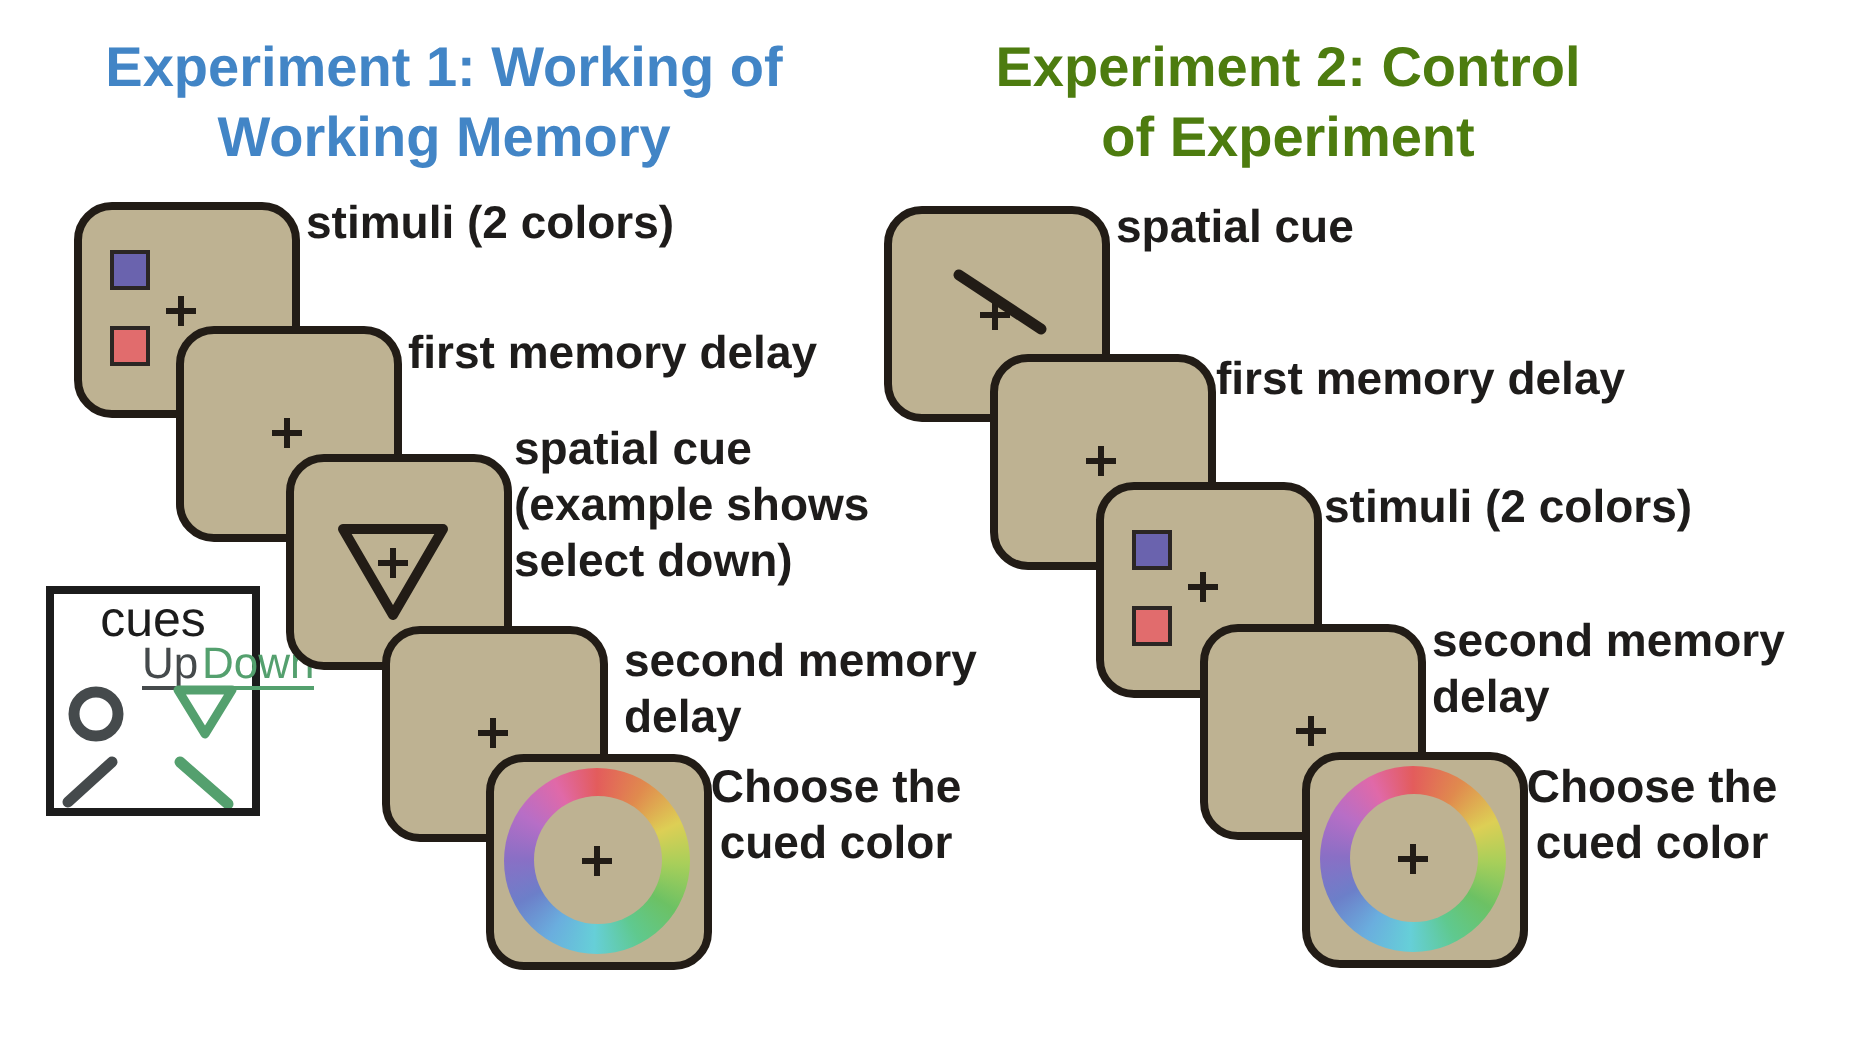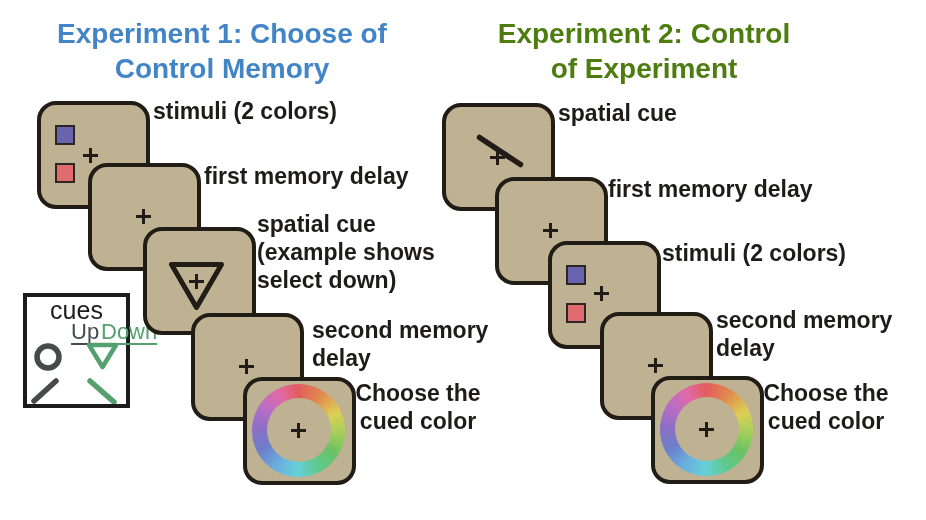--- a/index.html
+++ b/index.html
@@ -68,22 +68,22 @@
   }
   .cue-col-label.up{left:12px;color:#454a4c;border-color:#454a4c;}
   .cue-col-label.down{left:42px;color:#54a06e;border-color:#54a06e;}
 </style>
 </head>
 <body>
 
 <div class="stage">
 
   <div class="exp-title e1">
-    <div>Experiment 1: Choose of</div>
-    <div>Control Memory</div>
+    <div>Experiment 1: Working of</div>
+    <div>Working Memory</div>
   </div>
   <div class="exp-title e2">
     <div>Experiment 2: Control</div>
     <div>of Experiment</div>
   </div>
 
   <div class="card" style="left:37px;top:101px;z-index:1">
     <div class="sq blue"></div>
     <div class="sq red"></div>
     <div class="plus" style="left:42px;top:43px"></div>

